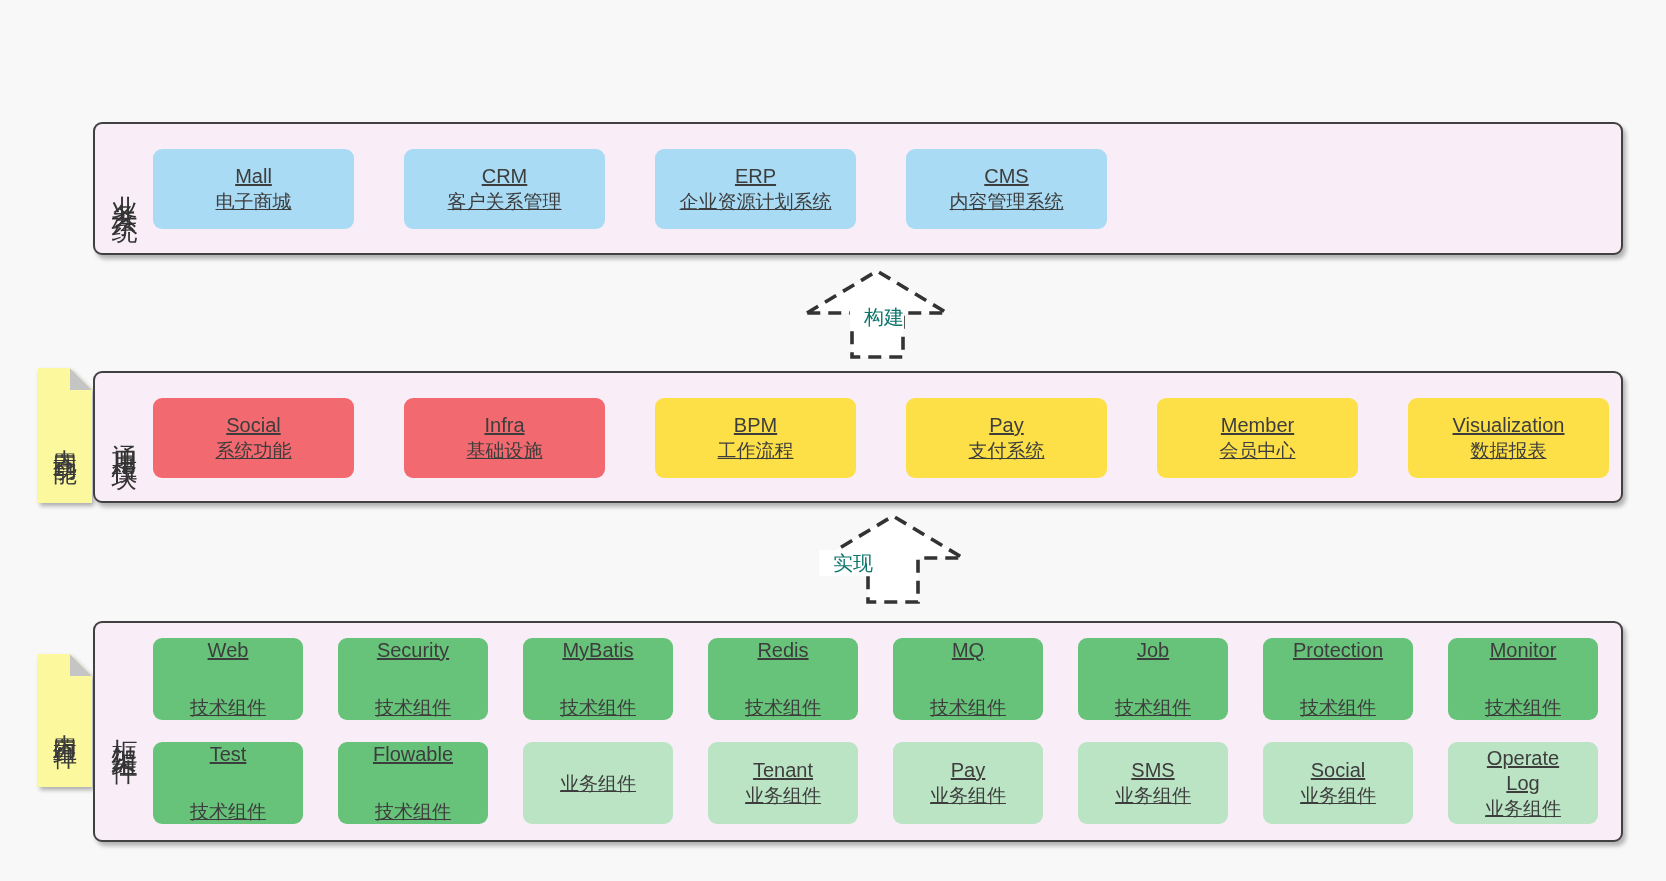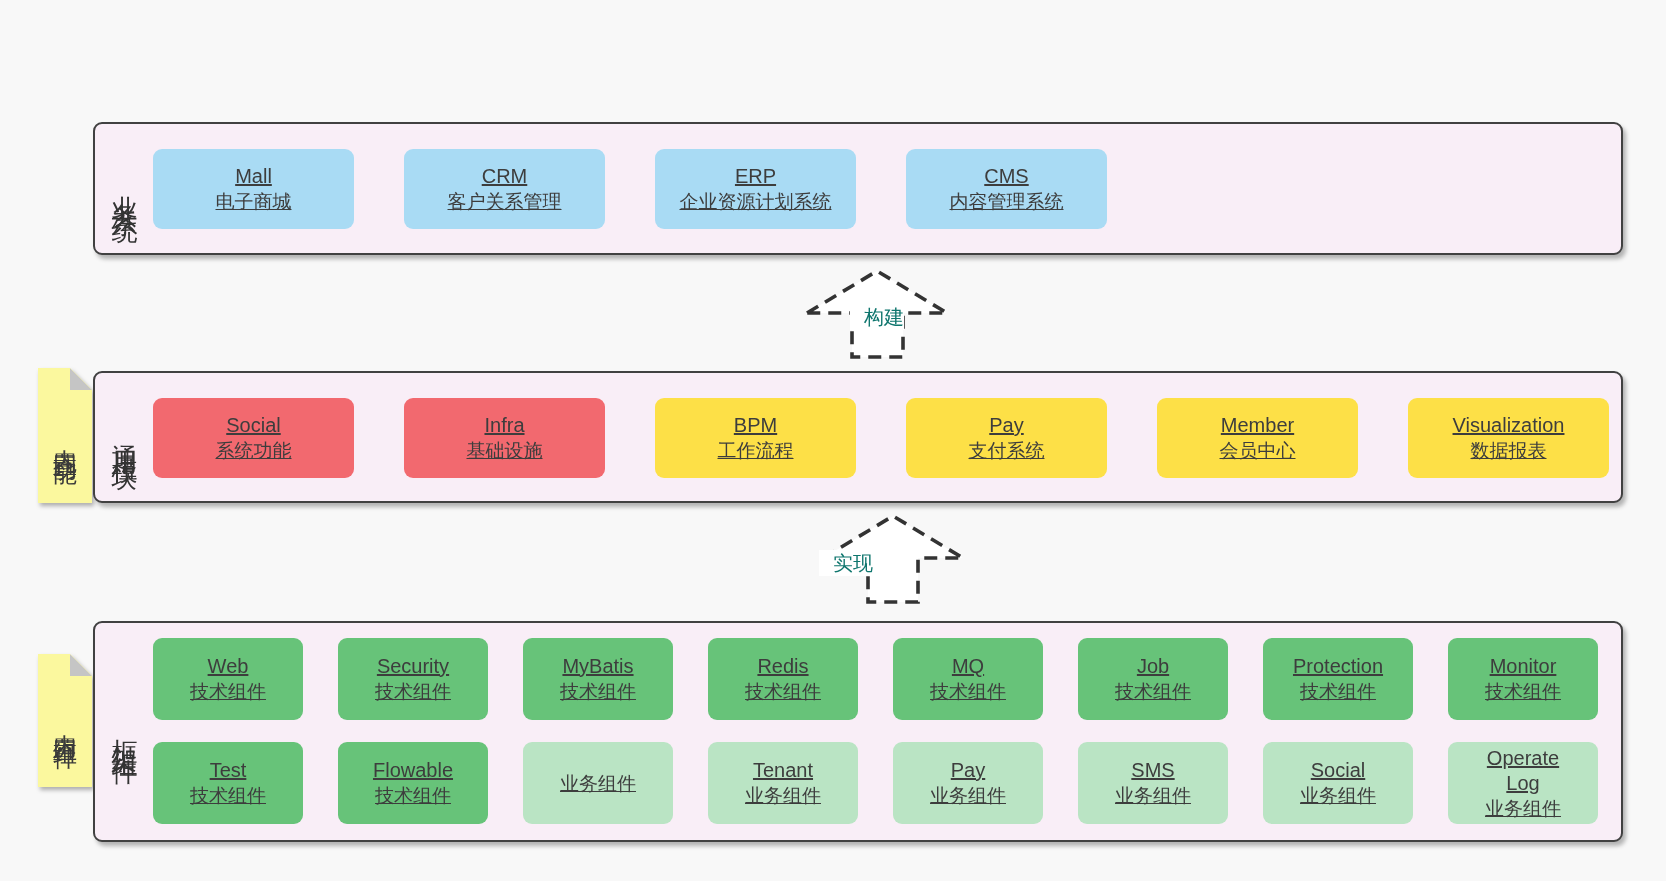--- a/index.html
+++ b/index.html
@@ -24,21 +24,21 @@
 
   .box{display:flex;flex-direction:column;align-items:center;justify-content:center;
        border-radius:9px;text-align:center;line-height:26px;padding:0 20px;box-sizing:border-box;text-decoration:underline;}
   .box .en{font-size:20px;}
   .box .zh{font-size:19px;}
   .w201{width:201px;height:80px;}
   .w150{width:150px;height:82px;line-height:25px;}
   .c-blue{background:#a9dbf4;}
   .c-red{background:#f2696f;}
   .c-pink{background:#fde047;}
-  .c-green{background:#67c379;}
+  .c-green{background:#67c379;justify-content:space-between;}
   .c-lgreen{background:#bae4c4;}
 
   
   .note{position:absolute;left:38px;width:54px;z-index:1;
         filter:drop-shadow(2px 3px 2px rgba(0,0,0,0.3));}
   .note-inner{position:absolute;inset:0;background:#fbf89e;
         clip-path:polygon(0 0,calc(100% - 22px) 0,100% 22px,100% 100%,0 100%);}
   .note1{top:368px;height:135px;}
   .note2{top:654px;height:133px;}
   .fold{position:absolute;top:0;right:0;width:22px;height:22px;background:#c5c5c5;

